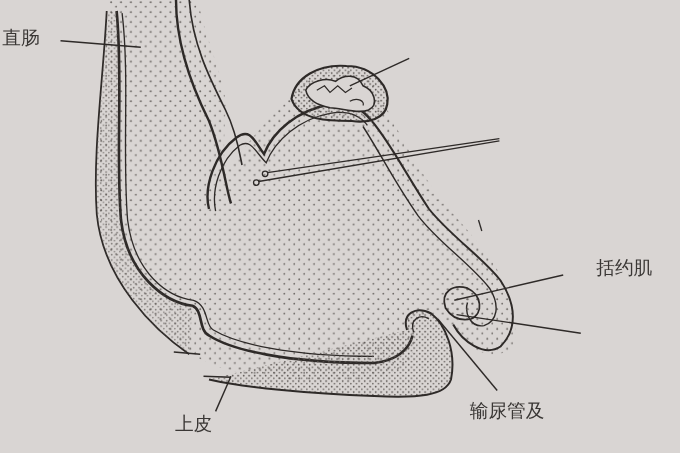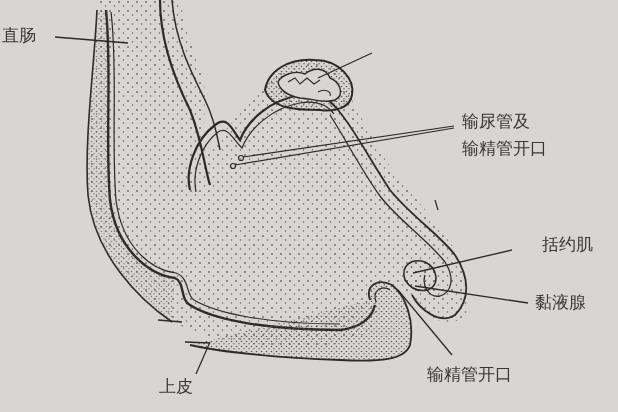--- a/index.html
+++ b/index.html
@@ -73,19 +73,16 @@
     <line x1="318" y1="78" x2="372" y2="53" stroke="#2e2a28" stroke-width="1.3"></line>
     <line x1="243" y1="157" x2="454" y2="126" stroke="#2e2a28" stroke-width="1.2"></line>
     <line x1="235" y1="165" x2="454" y2="128" stroke="#2e2a28" stroke-width="1.2"></line>
     <line x1="413" y1="273" x2="512" y2="250" stroke="#2e2a28" stroke-width="1.3"></line>
     <line x1="415" y1="286" x2="528" y2="303" stroke="#2e2a28" stroke-width="1.3"></line>
     <line x1="398" y1="290" x2="452" y2="355" stroke="#2e2a28" stroke-width="1.3"></line>
     <line x1="210" y1="342" x2="196" y2="374" stroke="#2e2a28" stroke-width="1.3"></line>
   </svg>
 
   <div class="label" style="left:2px;top:25px;">直肠</div>
-  <div class="label label-multi" style="left:462px;top:108px;line-height:1.6;">输尿管及
-输精管开口</div>
   <div class="label" style="left:520px;top:234px;margin-left:22px;">括约肌</div>
-  <div class="label" style="left:535px;top:292px;">黏液腺</div>
-  <div class="label" style="left:427px;top:364px;">输精管开口</div>
+  <div class="label" style="left:427px;top:364px;">输尿管及</div>
   <div class="label" style="left:159px;top:376px;">上皮</div>
 </div>
 
 </body></html>

